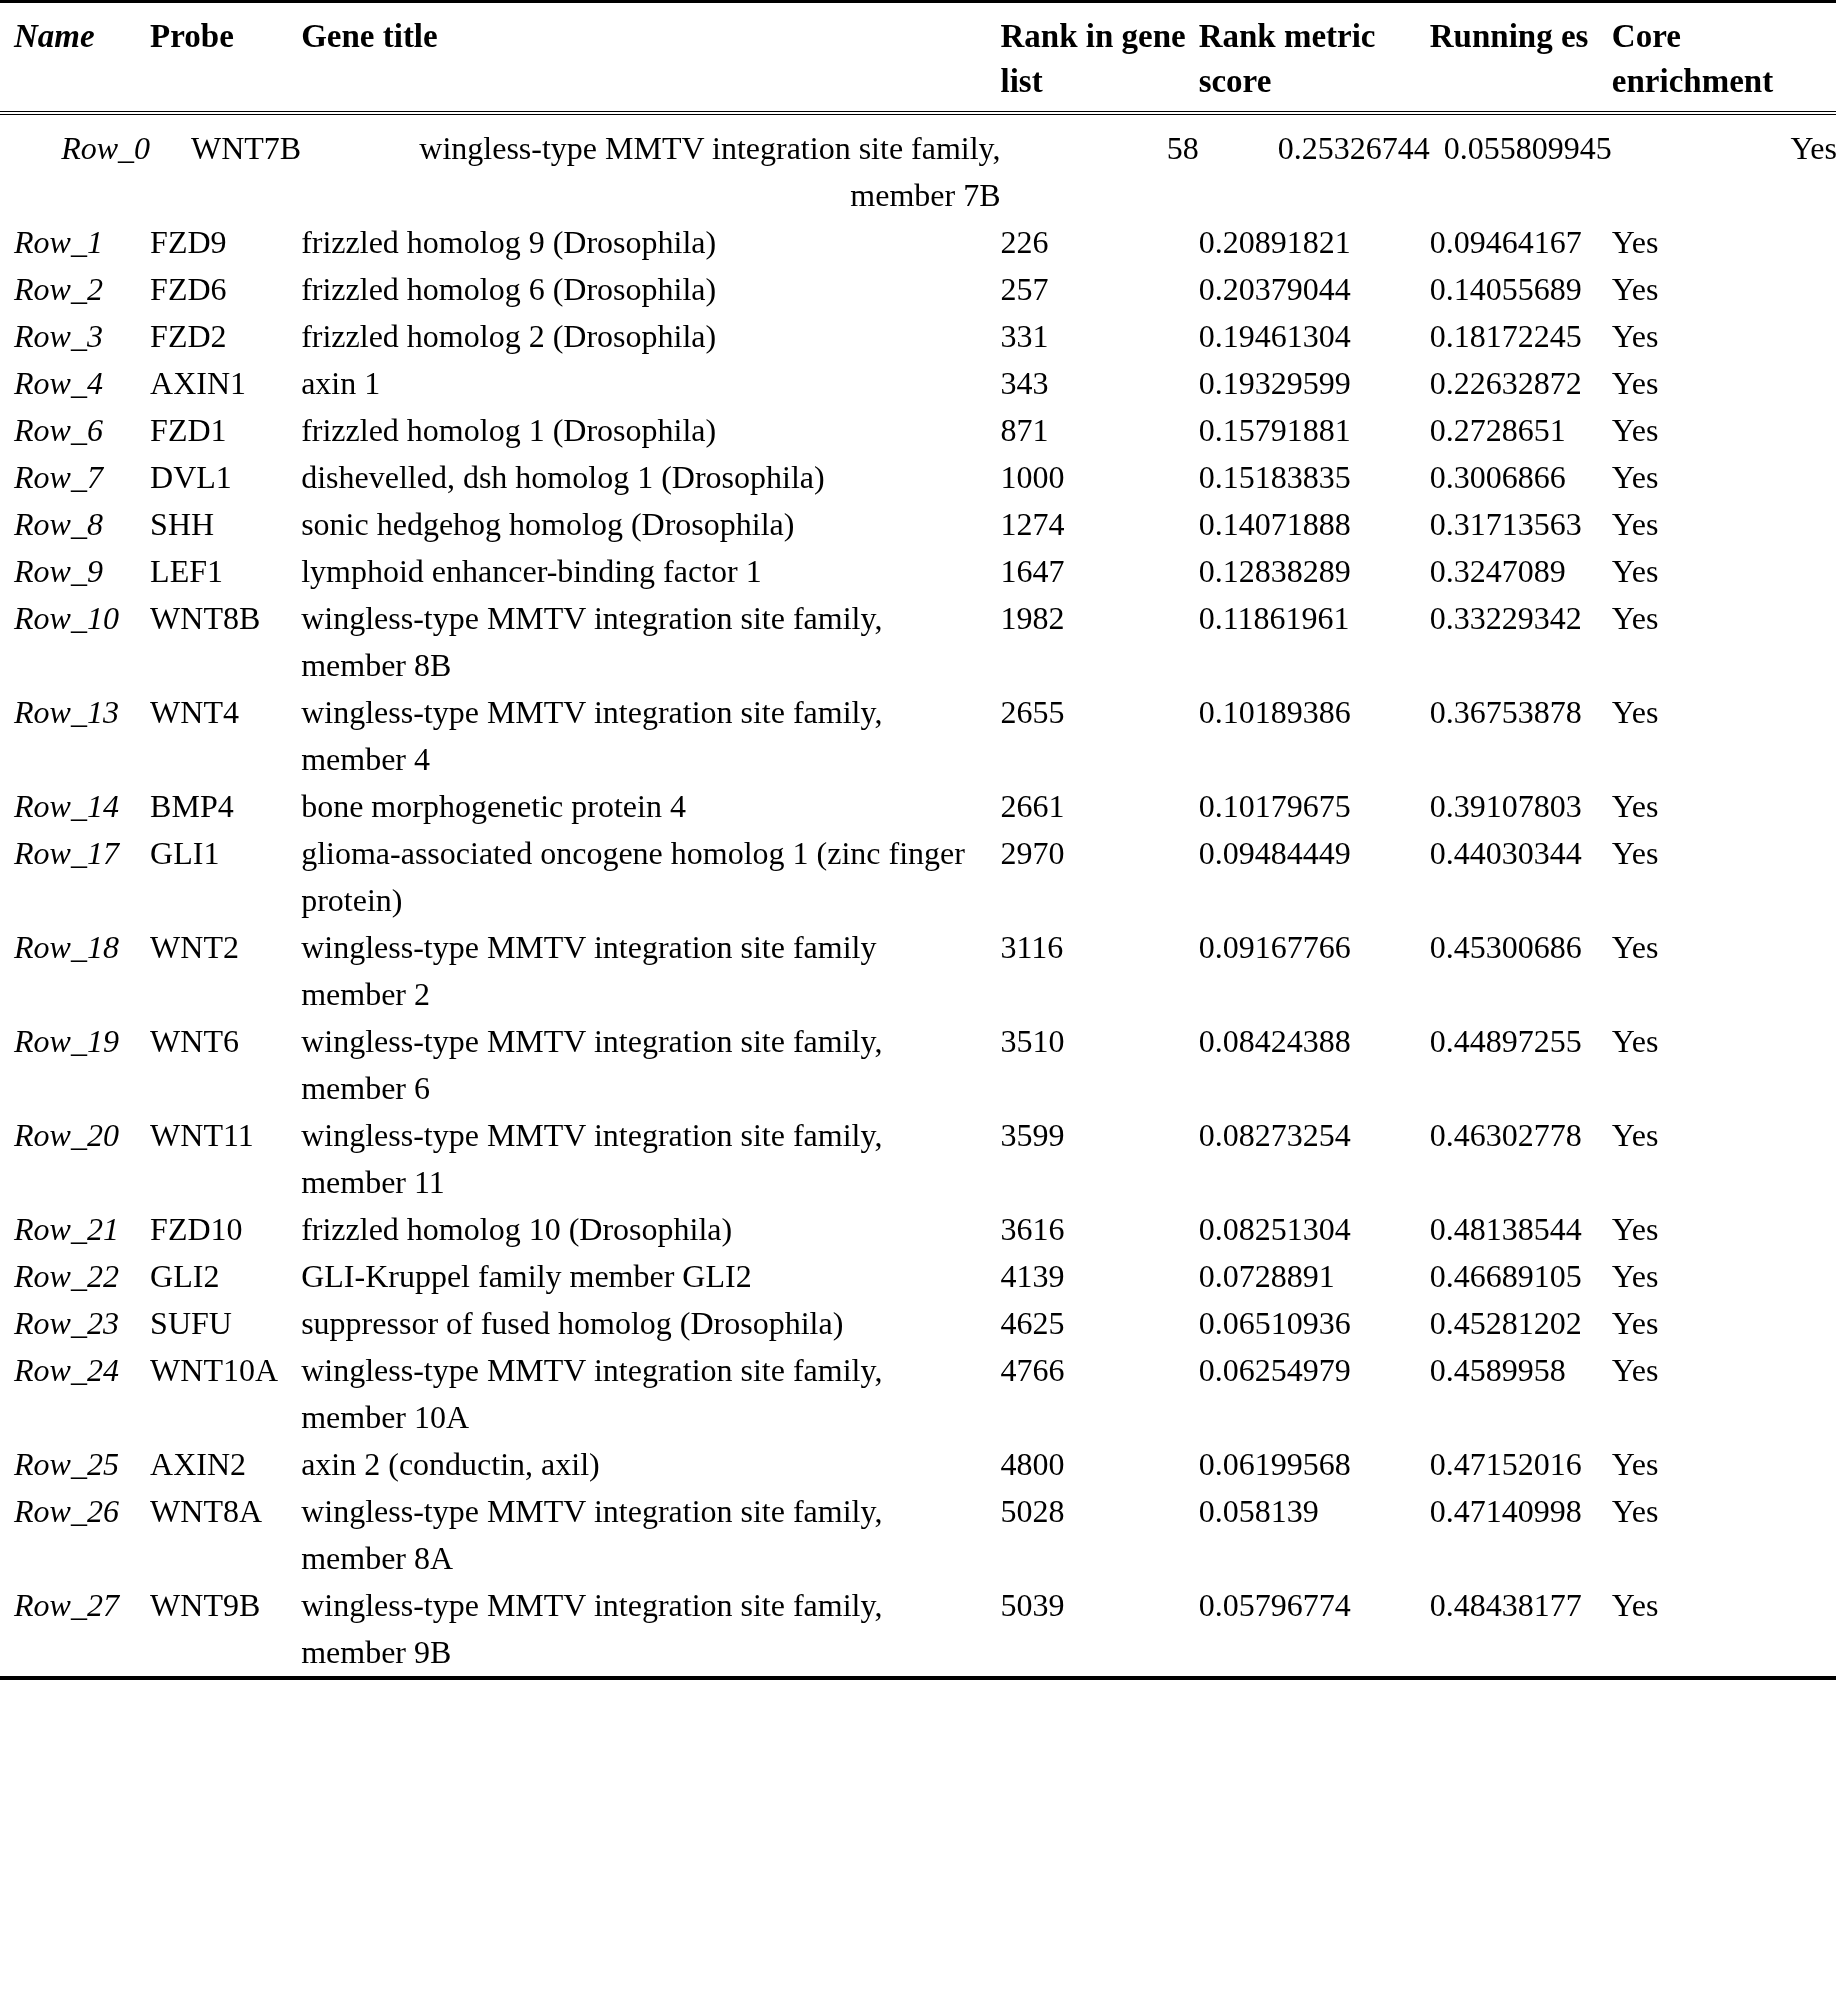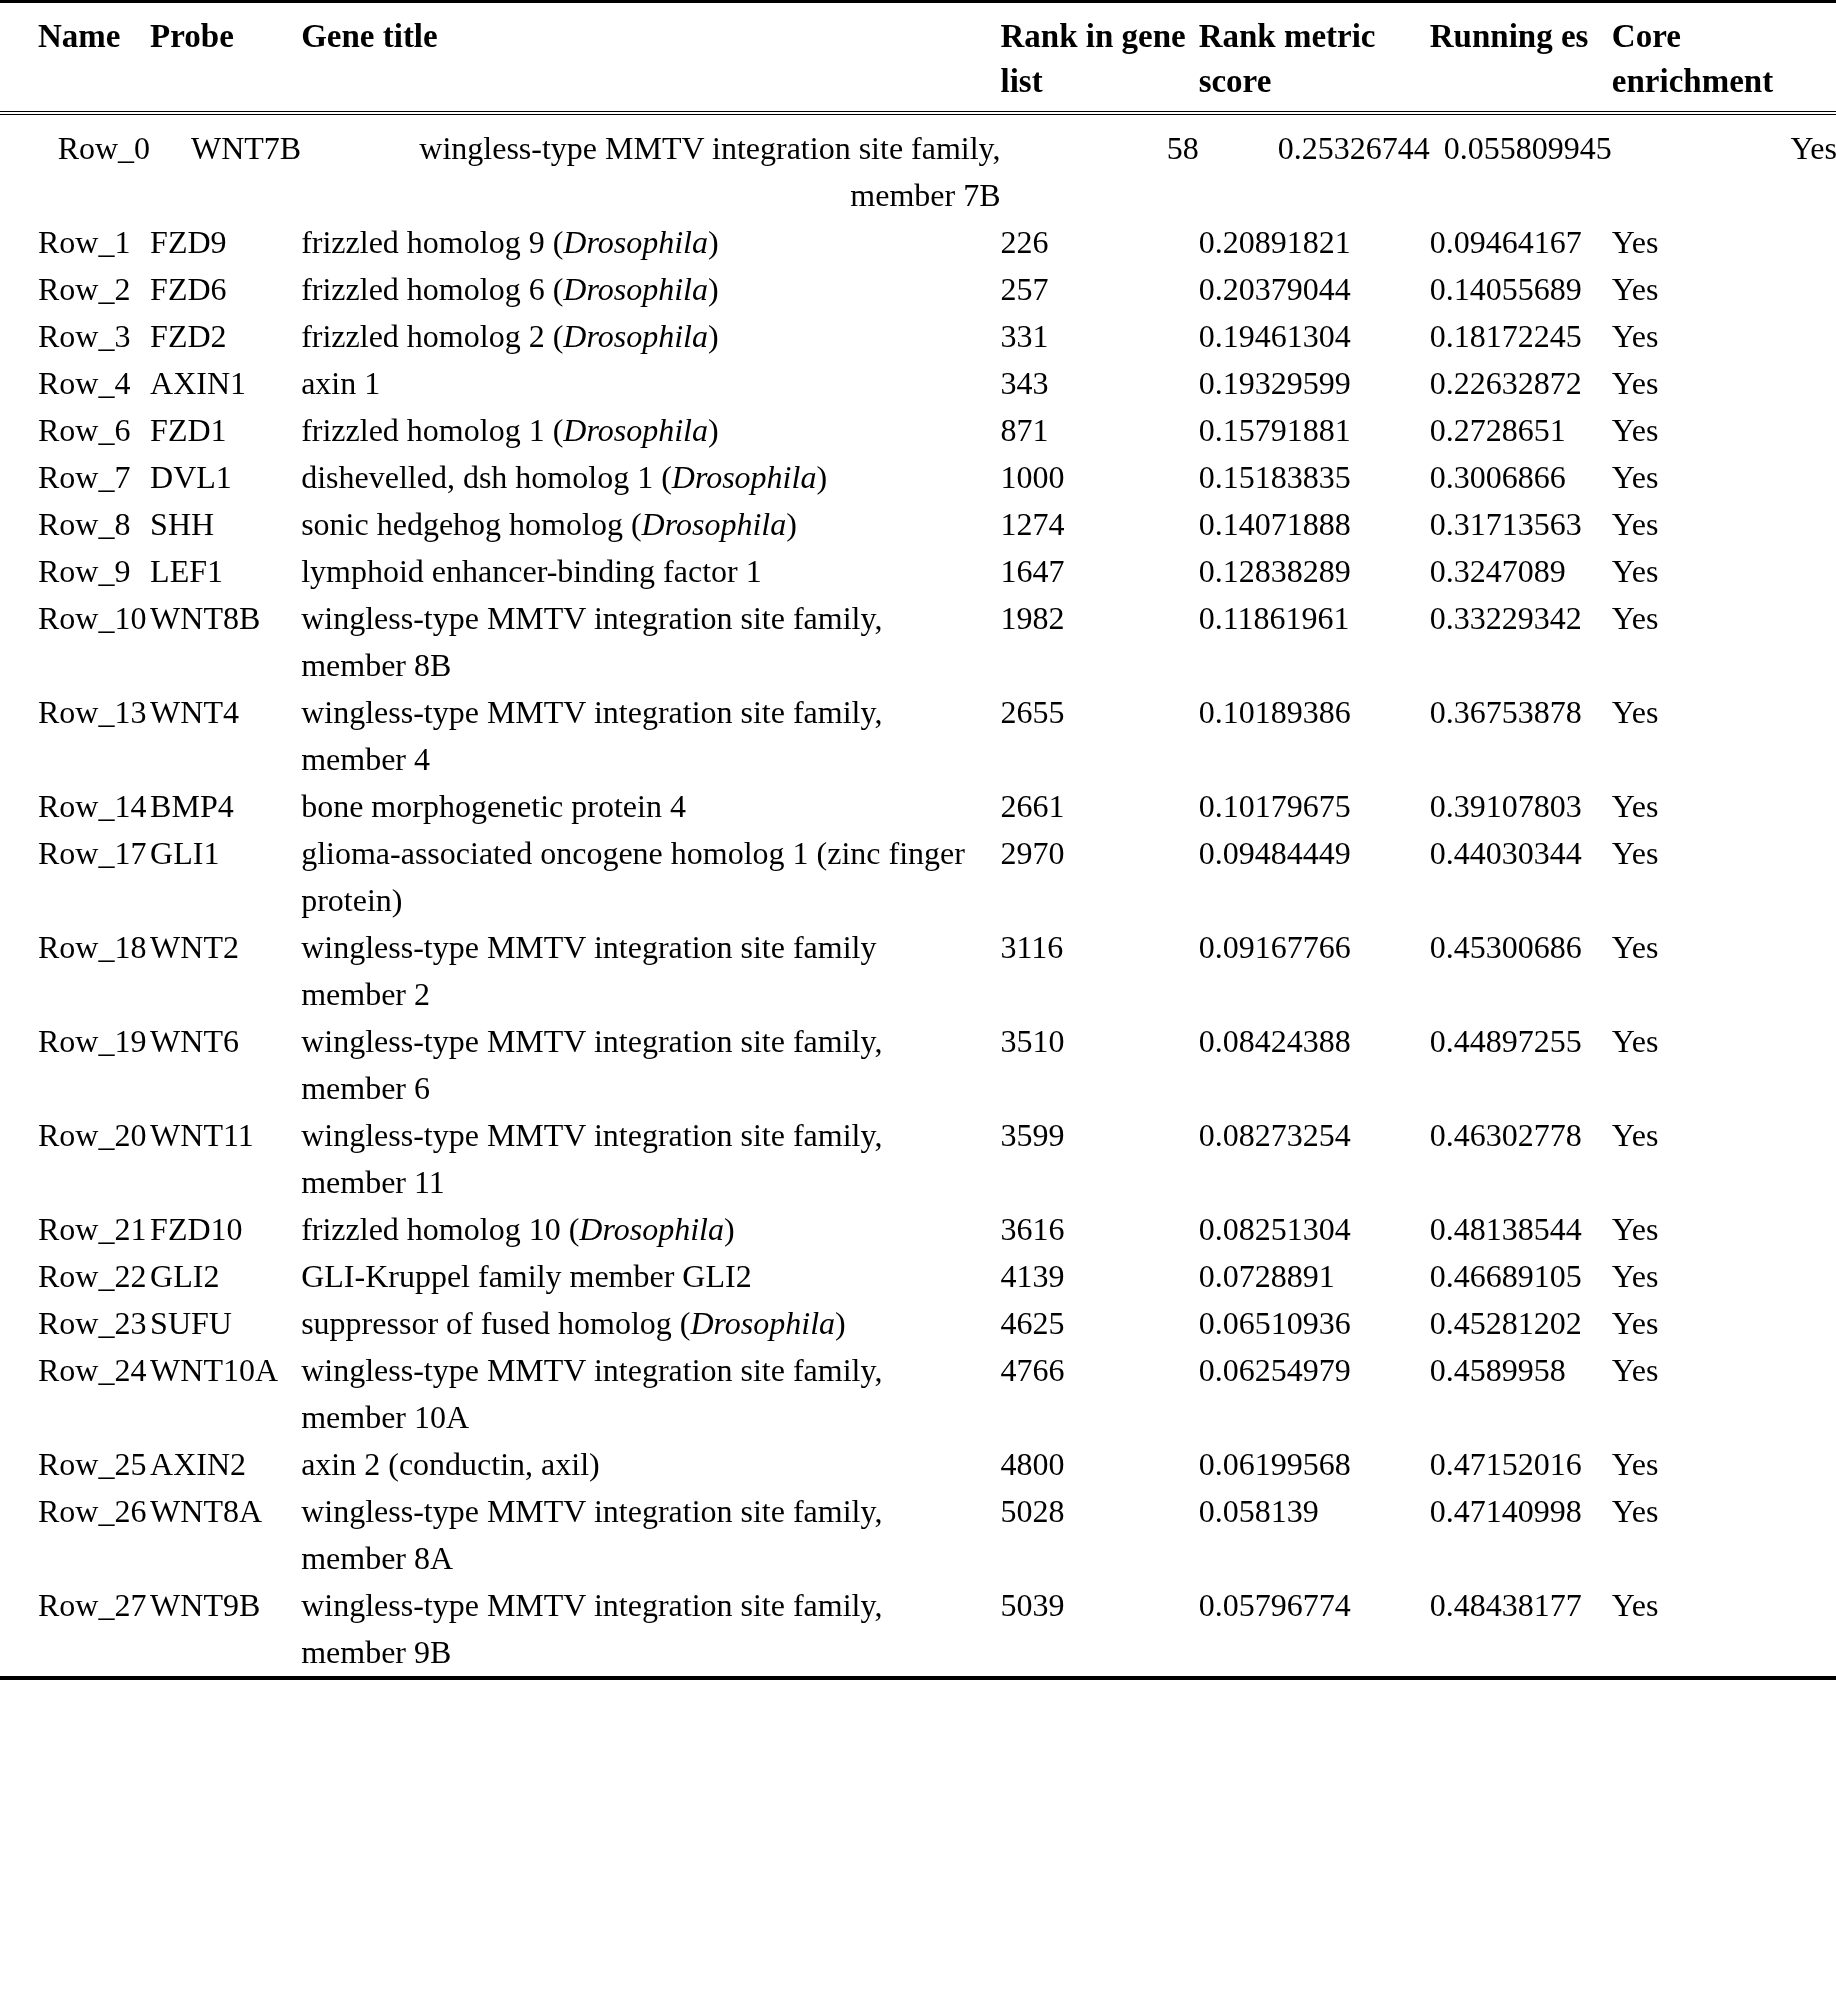--- a/index.html
+++ b/index.html
@@ -48,24 +48,24 @@
     font-size: 32px;
     line-height: 47px;
     padding: 0;
   }
   tbody tr:first-child td {
     padding-top: 10.5px;
     text-align: right;
   }
   th:first-child,
   td:first-child {
-    padding-left: 38px;
+    padding-left: 14px;
+    font-style: italic;
   }
   .it {
-    font-style: italic;
   }
 </style>
 </head>
 <body>
 
 <div class="page">
   <table class="gsea">
     <colgroup>
       <col class="c-name">
       <col class="c-probe">

